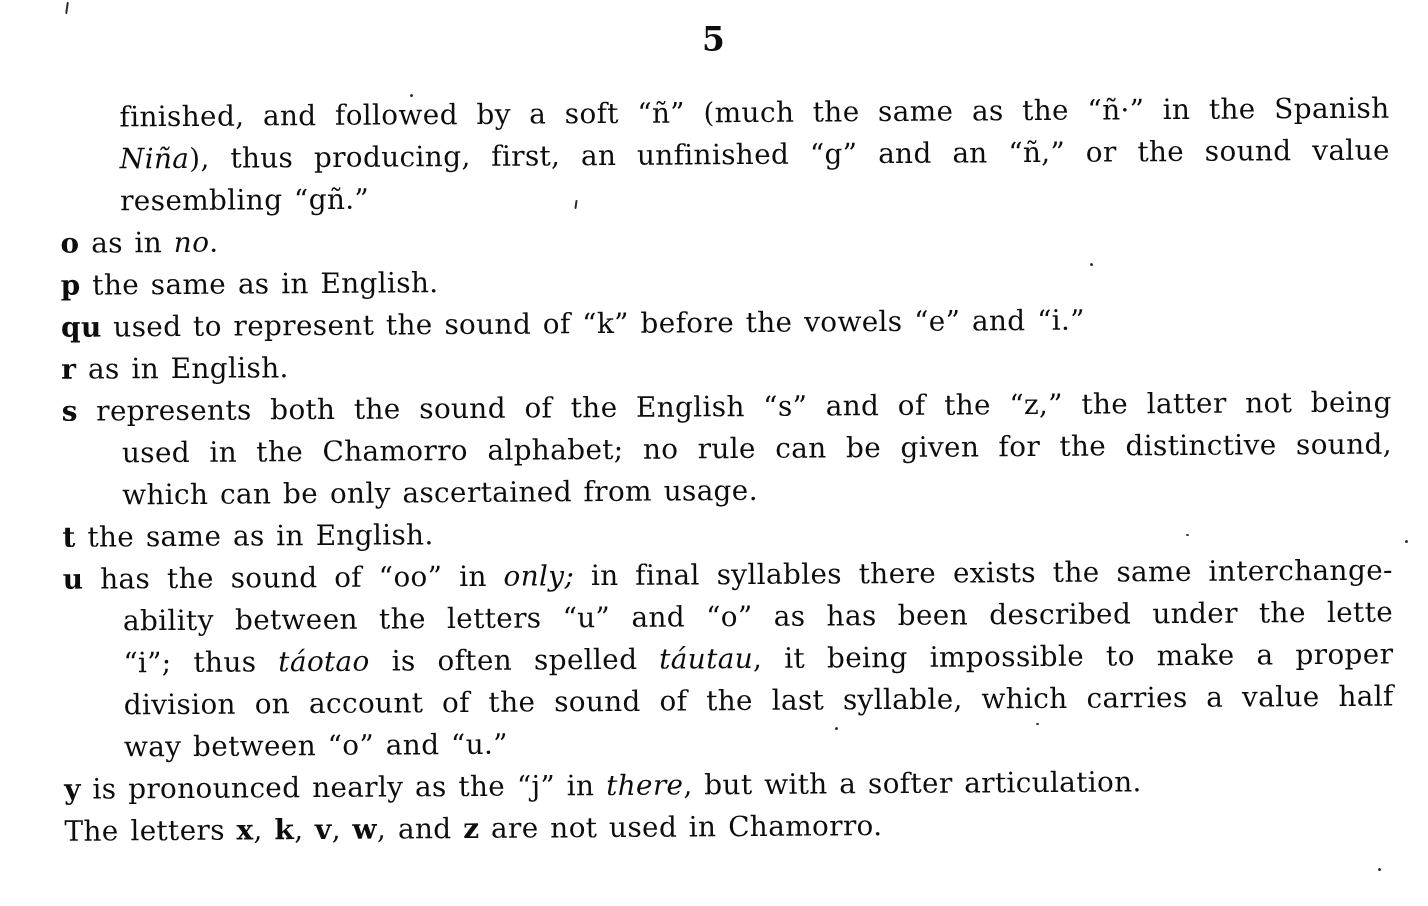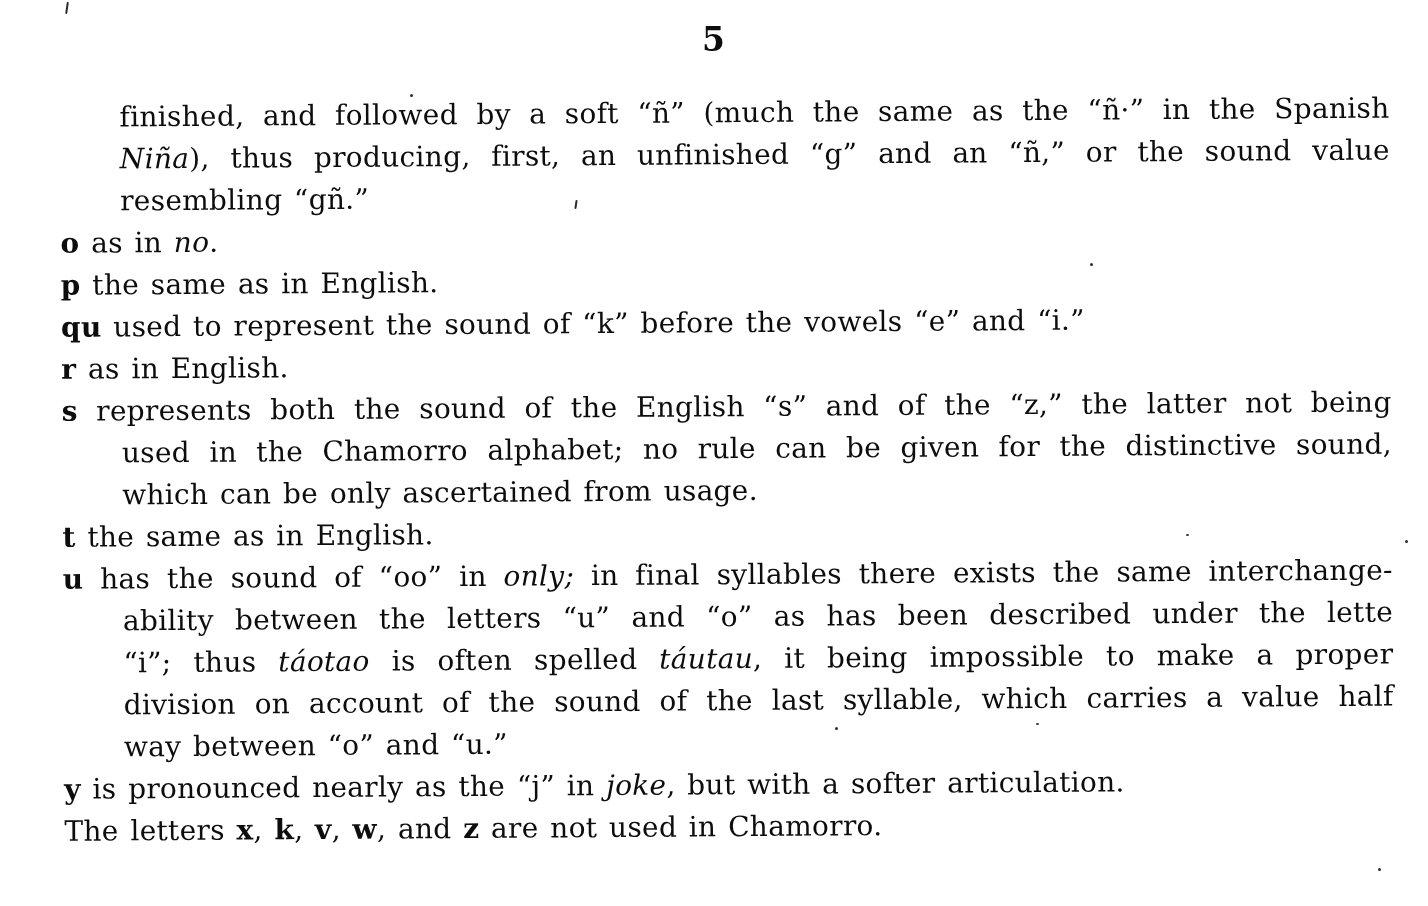--- a/index.html
+++ b/index.html
@@ -95,21 +95,21 @@
         <div class="line"><span class="b">t</span><span> the same as in English.</span></div>
       </div>
       <div class="entry">
         <div class="line justify"><span class="b">u</span><span> has the sound of “oo” in </span><span class="it">only;</span><span> in final syllables there exists the same interchange-</span></div>
         <div class="line indent justify"><span>ability between the letters “u” and “o” as has been described under the lette</span></div>
         <div class="line indent justify"><span>“i”; thus </span><span class="it">táotao</span><span> is often spelled </span><span class="it">táutau</span><span>, it being impossible to make a proper</span></div>
         <div class="line indent justify"><span>division on account of the sound of the last syllable, which carries a value half</span></div>
         <div class="line indent"><span>way between “o” and “u.”</span></div>
       </div>
       <div class="entry">
-        <div class="line"><span class="b">y</span><span> is pronounced nearly as the “j” in </span><span class="it">joke</span><span>, but with a softer articulation.</span></div>
+        <div class="line"><span class="b">y</span><span> is pronounced nearly as the “j” in </span><span class="it">there</span><span>, but with a softer articulation.</span></div>
       </div>
       <div class="entry">
         <div class="line"><span>The letters </span><span class="b">x</span><span>, </span><span class="b">k</span><span>, </span><span class="b">v</span><span>, </span><span class="b">w</span><span>, and </span><span class="b">z</span><span> are not used in Chamorro.</span></div>
       </div>
     </main>
 
   <div class="speck tick" style="left:66px;  top:2px;   width:2px; height:12px;"></div>
   <div class="speck" style="left:410px; top:94px;  width:3px; height:3px;"></div>
   <div class="speck tick" style="left:575px; top:200px; width:2px; height:9px;"></div>
   <div class="speck" style="left:1090px;top:263px; width:3px; height:3px;"></div>

